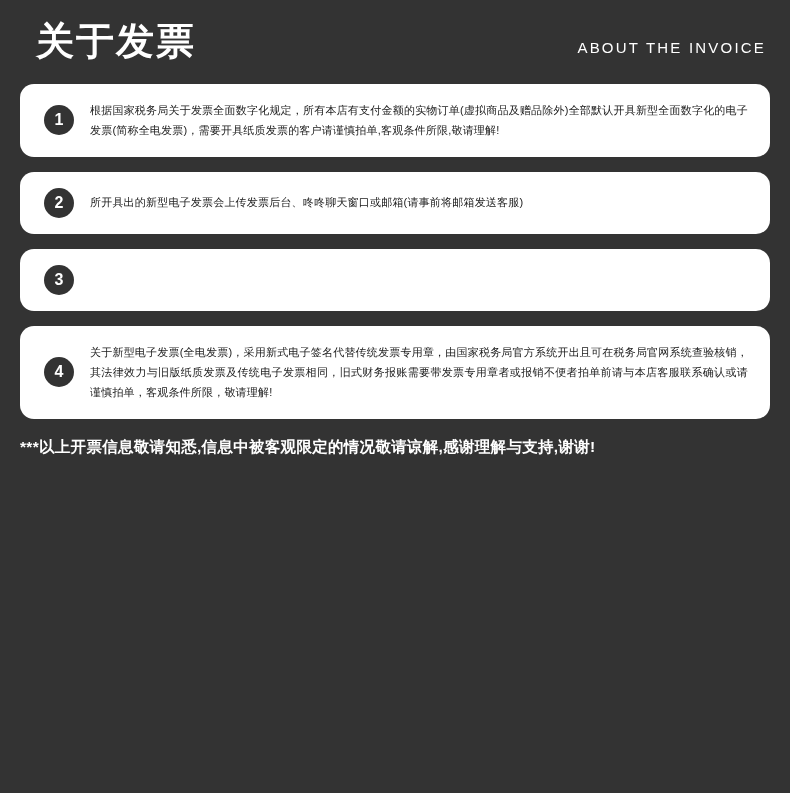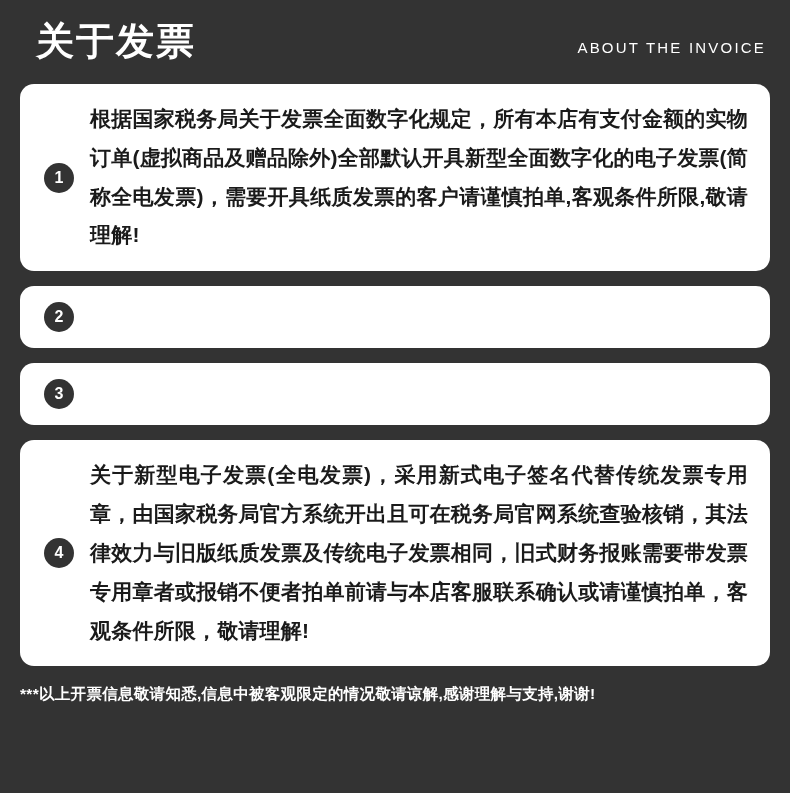--- a/index.html
+++ b/index.html
@@ -67,25 +67,24 @@
     font-size: 16px;
     font-weight: bold;
     display: flex;
     align-items: center;
     justify-content: center;
     margin-right: 16px;
     margin-left: 10px;
   }
   .card-text {
     color: #1a1a1a;
-    font-size: 21px;
+    font-size: 11px;
     line-height: 1.85;
     letter-spacing: 0.2px;
     text-align: justify;
-    font-weight: bold;
   }
   .footer {
     margin-top: 18px;
     color: #ffffff;
     font-size: 15.5px;
     font-weight: bold;
     letter-spacing: 0.3px;
   }
 </style>
 </head>
@@ -100,20 +99,21 @@
 
   <div class="cards">
 
     <div class="card">
       <div class="badge">1</div>
       <div class="card-text">根据国家税务局关于发票全面数字化规定，所有本店有支付金额的实物订单(虚拟商品及赠品除外)全部默认开具新型全面数字化的电子发票(简称全电发票)，需要开具纸质发票的客户请谨慎拍单,客观条件所限,敬请理解!</div>
     </div>
 
     <div class="card">
       <div class="badge">2</div>
+      <div class="card-text">所开具出的新型电子发票会上传发票后台、咚咚聊天窗口或邮箱(请事前将邮箱发送客服)</div>
     </div>
 
     <div class="card">
       <div class="badge">3</div>
     </div>
 
     <div class="card">
       <div class="badge">4</div>
       <div class="card-text">关于新型电子发票(全电发票)，采用新式电子签名代替传统发票专用章，由国家税务局官方系统开出且可在税务局官网系统查验核销，其法律效力与旧版纸质发票及传统电子发票相同，旧式财务报账需要带发票专用章者或报销不便者拍单前请与本店客服联系确认或请谨慎拍单，客观条件所限，敬请理解!</div>
     </div>

